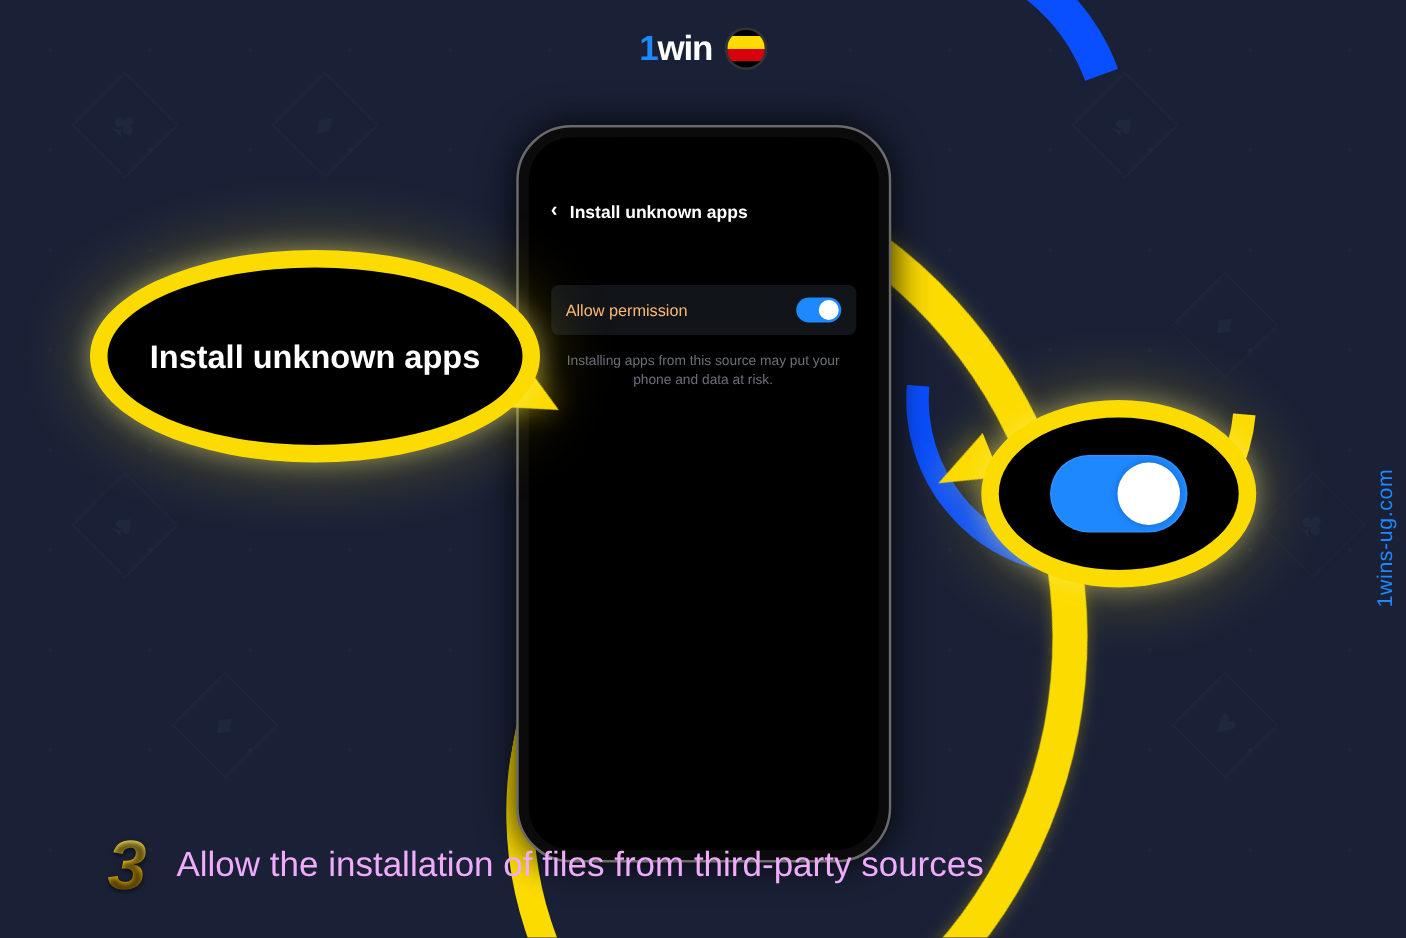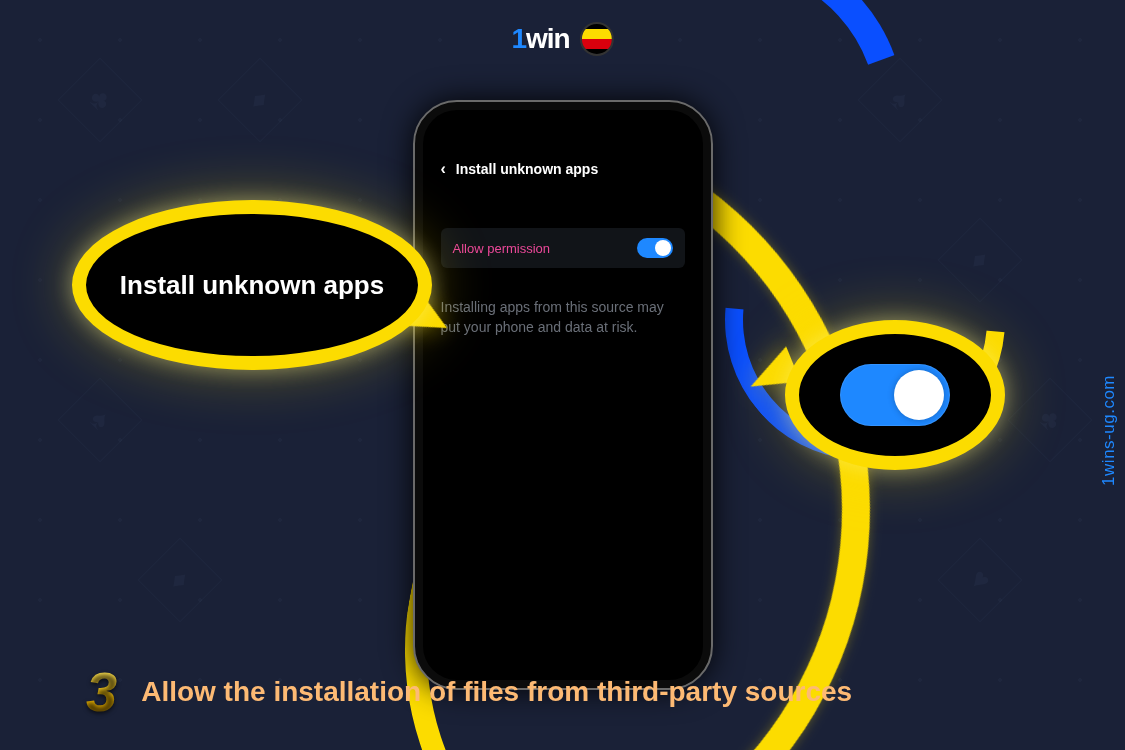--- a/index.html
+++ b/index.html
@@ -118,32 +118,32 @@
   }
   .screen-header {
     display: flex; align-items: center; gap: 10px;
     font-size: 14px; font-weight: 600; color: #fff;
     margin-bottom: 50px;
   }
   .back-chevron { font-size: 16px; color:#fff; }
   .row {
     display: flex; justify-content: space-between; align-items: center;
     background: #111418; padding: 10px 12px; border-radius: 6px;
-    font-size: 13px; color:#ec4899;
+    font-size: 13px; color:#fdba74;
   }
   .mini-toggle {
     width: 36px; height: 20px; background: #1e88ff; border-radius: 10px;
     position: relative;
   }
   .mini-toggle::after {
     content:""; position:absolute; right:2px; top:2px;
     width:16px; height:16px; background:#fff; border-radius:50%;
   }
   .hint {
-    font-size: 14px; color: #6a6f78; margin-top: 30px; line-height: 1.4;
+    font-size: 11px; color: #6a6f78; margin-top: 14px; line-height: 1.4; text-align: center;
   }
 
   
   .callout {
     position: absolute;
     border: 14px solid #fcdc00;
     background: #000;
     border-radius: 50%;
     display: flex; align-items: center; justify-content: center;
     box-shadow: 0 0 60px rgba(252,220,0,0.35), 0 0 20px rgba(255,255,200,0.4);
@@ -197,21 +197,21 @@
     display: flex; align-items: center; gap: 24px;
   }
   .step-num {
     font-size: 56px; font-weight: 900;
     background: linear-gradient(180deg,#fff27a,#e9b400 60%,#9a6a00);
     -webkit-background-clip: text; background-clip: text; color: transparent;
     text-shadow: 0 2px 4px rgba(0,0,0,0.6);
     font-style: italic;
   }
   .step-text {
-    color: #fdba74; font-size: 28px; font-weight: 700;
+    color: #f0abfc; font-size: 28px; font-weight: 400;
   }
 
   
   .watermark {
     position: absolute;
     right: 16px; top: 50%;
     transform: translateY(-50%) rotate(-90deg);
     transform-origin: right center;
     color: #1e88ff; font-size: 17px; letter-spacing: 0.5px;
   }

